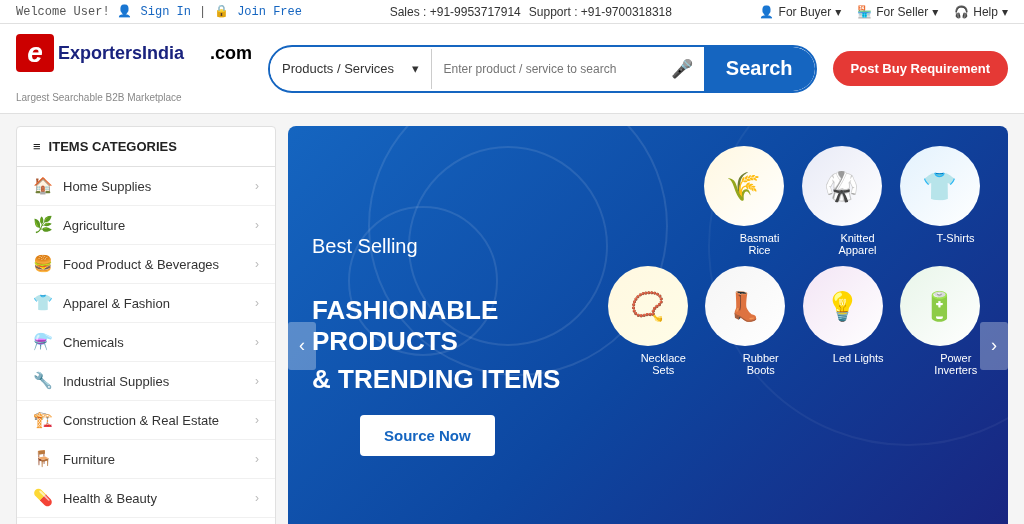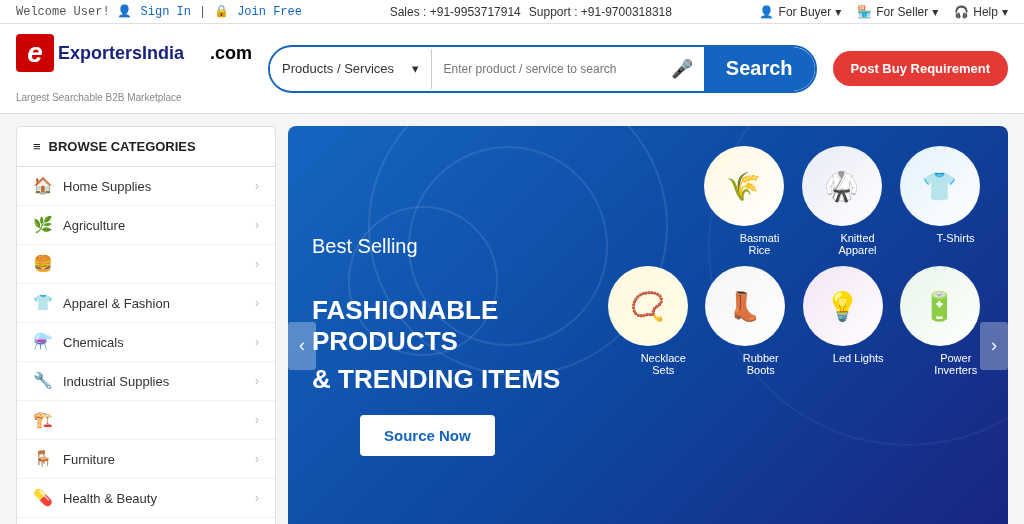--- a/index.html
+++ b/index.html
@@ -308,21 +308,21 @@
   </div>
 
   <button class="post-btn">Post Buy Requirement</button>
 </div>
 
 <div class="main-content">
 
   <div class="sidebar">
     <div class="sidebar-title">
       <span>≡</span>
-      <span>BROWSE CATEGORIES</span>
+      <span>ITEMS CATEGORIES</span>
     </div>
 
     <div class="sidebar-item">
       <div class="sidebar-item-left">
         <span class="sidebar-icon">🏠</span>
         <span>Home Supplies</span>
       </div>
       <span class="sidebar-arrow">›</span>
     </div>
 
@@ -330,20 +330,21 @@
       <div class="sidebar-item-left">
         <span class="sidebar-icon">🌿</span>
         <span>Agriculture</span>
       </div>
       <span class="sidebar-arrow">›</span>
     </div>
 
     <div class="sidebar-item">
       <div class="sidebar-item-left">
         <span class="sidebar-icon">🍔</span>
+        <span>Food Product &amp; Beverages</span>
       </div>
       <span class="sidebar-arrow">›</span>
     </div>
 
     <div class="sidebar-item">
       <div class="sidebar-item-left">
         <span class="sidebar-icon">👕</span>
         <span>Apparel &amp; Fashion</span>
       </div>
       <span class="sidebar-arrow">›</span>
@@ -361,20 +362,21 @@
       <div class="sidebar-item-left">
         <span class="sidebar-icon">🔧</span>
         <span>Industrial Supplies</span>
       </div>
       <span class="sidebar-arrow">›</span>
     </div>
 
     <div class="sidebar-item">
       <div class="sidebar-item-left">
         <span class="sidebar-icon">🏗️</span>
+        <span>Construction &amp; Real Estate</span>
       </div>
       <span class="sidebar-arrow">›</span>
     </div>
 
     <div class="sidebar-item">
       <div class="sidebar-item-left">
         <span class="sidebar-icon">🪑</span>
         <span>Furniture</span>
       </div>
       <span class="sidebar-arrow">›</span>

